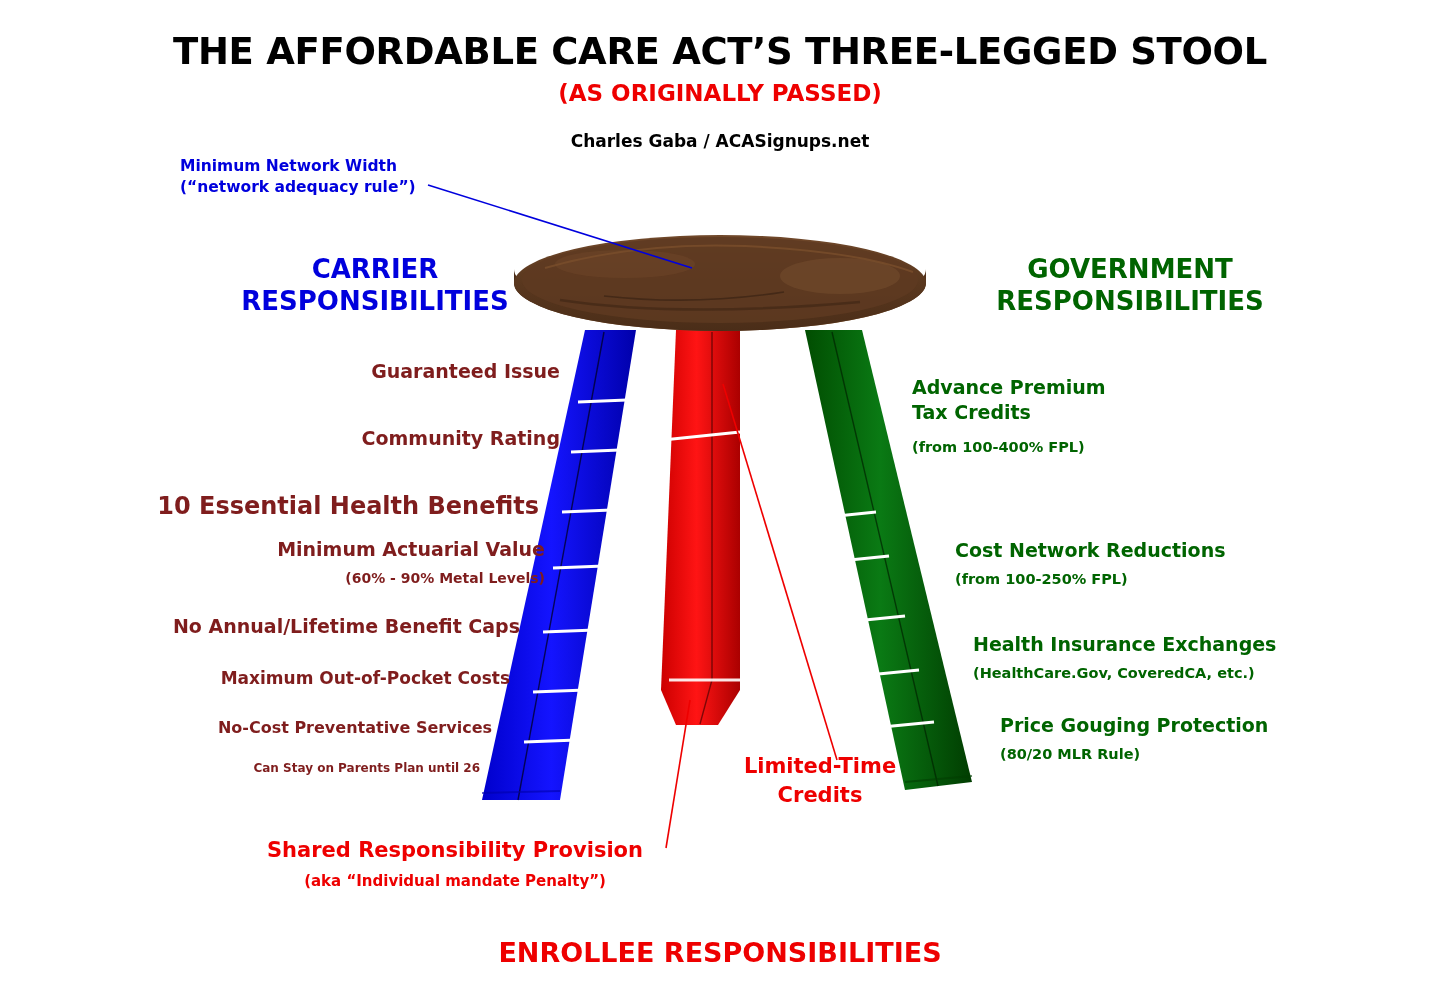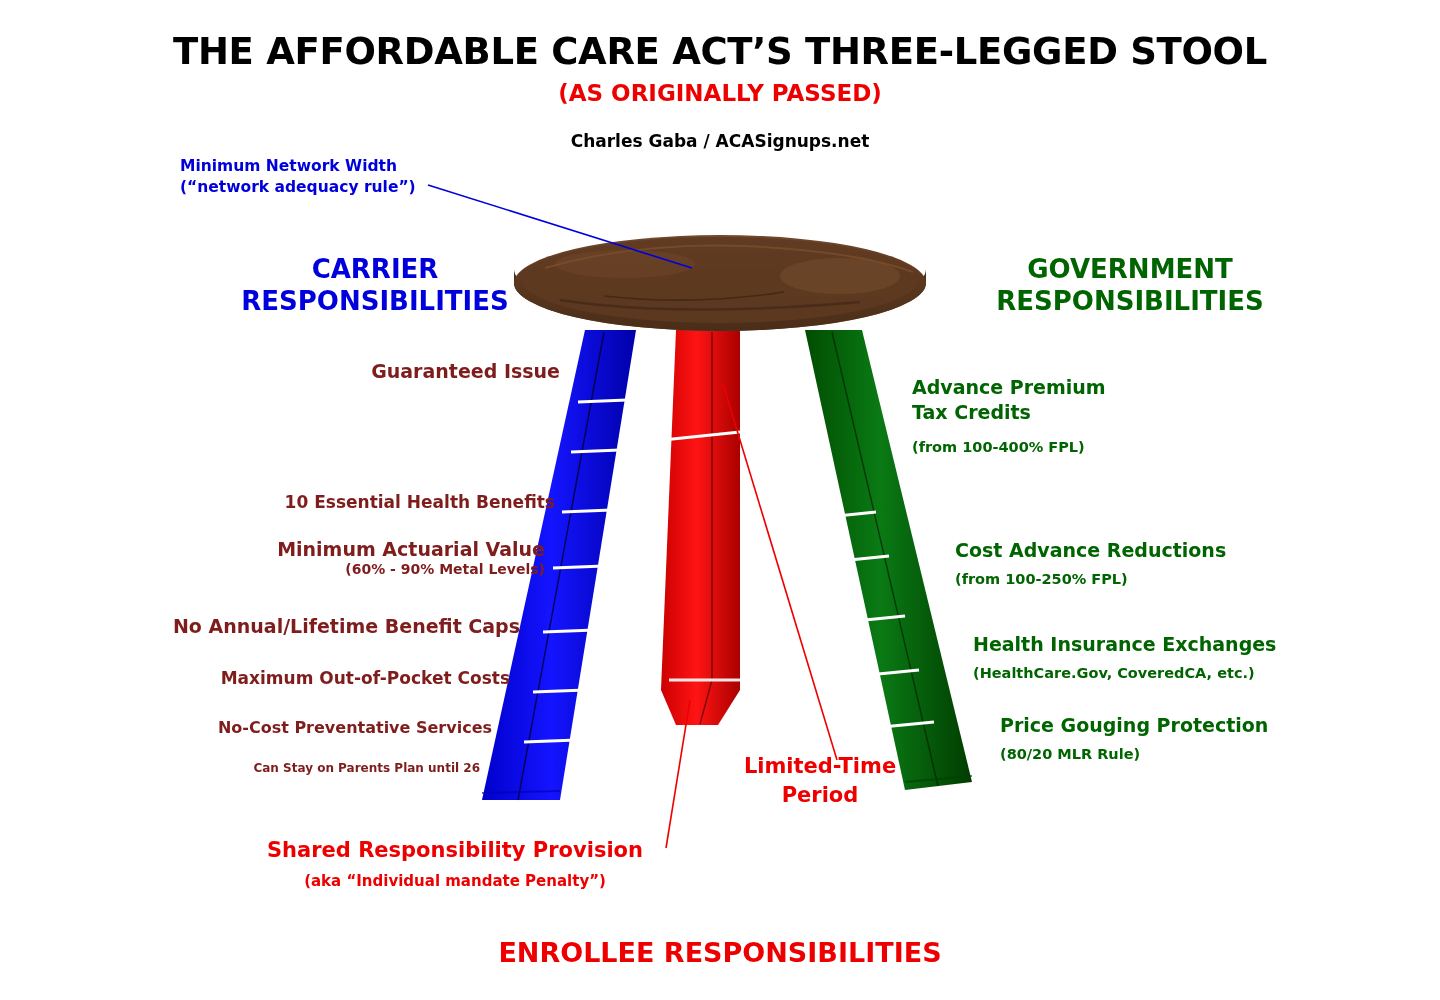--- a/index.html
+++ b/index.html
@@ -91,21 +91,21 @@
   
   .blue-label {
     color: #7f1d1d;
     font-weight: bold;
     text-align: right;
   }
   .blue-label .sub {
     display: block;
     font-size: 14px;
     font-weight: bold;
-    margin-top: 1px;
+    margin-top: 10px;
   }
 
   
   .green-label {
     color: #006400;
     font-weight: bold;
     text-align: left;
   }
   .green-label .sub {
     display: block;
@@ -235,22 +235,25 @@
     <div>GOVERNMENT</div>
     <div>RESPONSIBILITIES</div>
   </div>
 
   <div class="abs" id="enrollee-header">ENROLLEE RESPONSIBILITIES</div>
 
   <div class="abs blue-label" style="left:140px; top:360px; width:420px; font-size:19px;">
     <span>Guaranteed Issue</span>
   </div>
 
-
-  <div class="abs blue-label" style="left:80px; top:492px; width:475px; font-size:17px;">
+  <div class="abs blue-label" style="left:120px; top:427px; width:440px; font-size:19px;">
+    <span>Community Rating</span>
+  </div>
+
+  <div class="abs blue-label" style="left:64px; top:492px; width:475px; font-size:24px;">
     <span>10 Essential Health Benefits</span>
   </div>
 
   <div class="abs blue-label" style="left:80px; top:538px; width:465px; font-size:19px;">
     <span>Minimum Actuarial Value</span>
     <span class="sub">(60% - 90% Metal Levels)</span>
   </div>
 
   <div class="abs blue-label" style="left:80px; top:615px; width:440px; font-size:19px;">
     <span>No Annual/Lifetime Benefit Caps</span>
@@ -268,37 +271,37 @@
     <span>Can Stay on Parents Plan until 26</span>
   </div>
 
   <div class="abs green-label" style="left:912px; top:375px; width:420px; font-size:19px; line-height:25px;">
     <div>Advance Premium</div>
     <div>Tax Credits</div>
     <span class="sub">(from 100-400% FPL)</span>
   </div>
 
   <div class="abs green-label" style="left:955px; top:539px; width:420px; font-size:19px;">
-    <div>Cost Advance Reductions</div>
+    <div>Cost Network Reductions</div>
     <span class="sub">(from 100-250% FPL)</span>
   </div>
 
   <div class="abs green-label" style="left:973px; top:633px; width:420px; font-size:19px;">
     <div>Health Insurance Exchanges</div>
     <span class="sub">(HealthCare.Gov, CoveredCA, etc.)</span>
   </div>
 
   <div class="abs green-label" style="left:1000px; top:714px; width:420px; font-size:19px;">
     <div>Price Gouging Protection</div>
     <span class="sub">(80/20 MLR Rule)</span>
   </div>
 
   <div class="abs red-label" style="left:230px; top:838px; width:450px; font-size:21px; text-align:center;">
     <div>Shared Responsibility Provision</div>
     <span class="sub">(aka “Individual mandate Penalty”)</span>
   </div>
 
   <div class="abs red-label" style="left:700px; top:752px; width:240px; font-size:21px; line-height:29px; text-align:center;">
     <div>Limited-Time</div>
-    <div>Period</div>
+    <div>Credits</div>
   </div>
 
 </div>
 
 </body></html>

